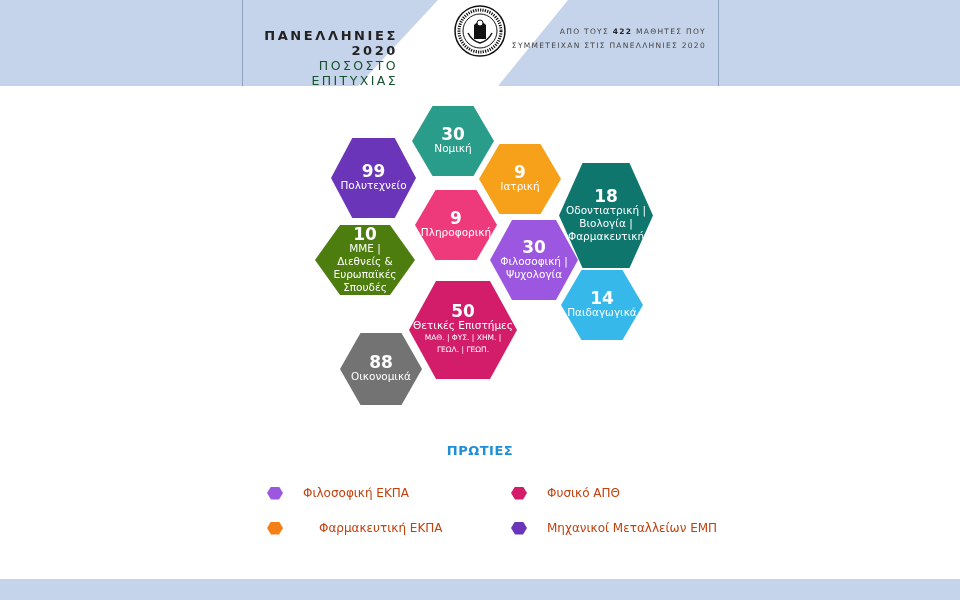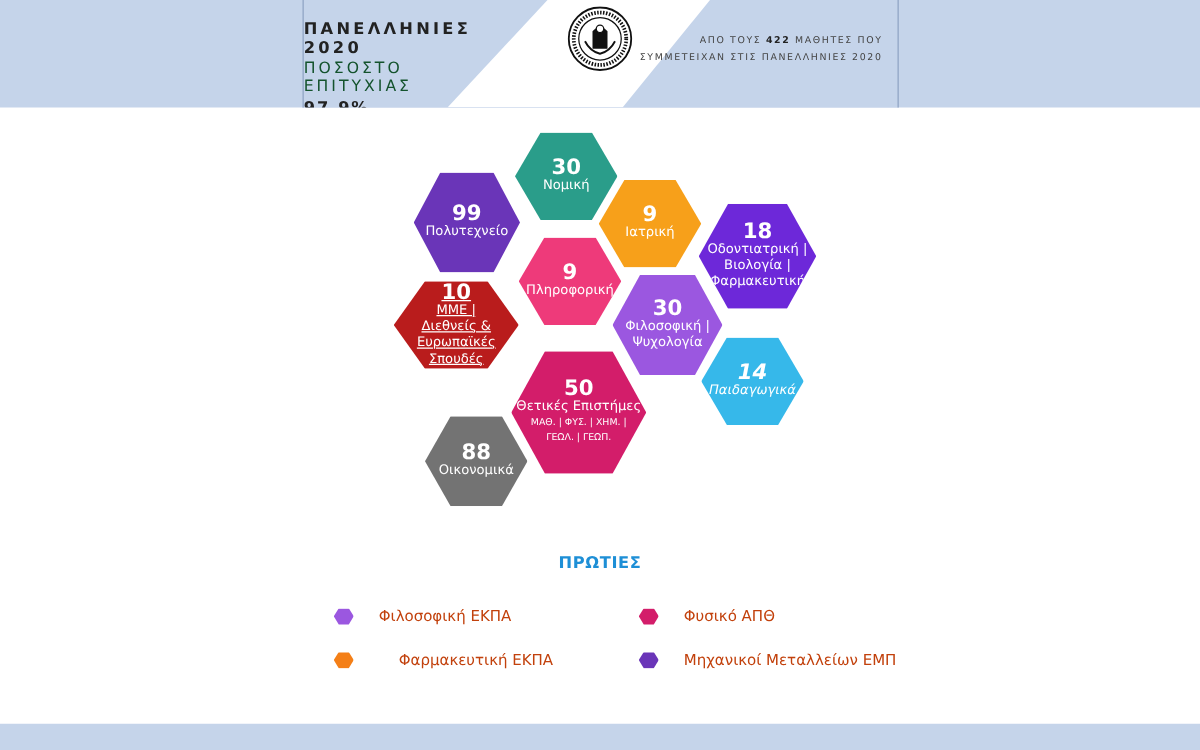--- a/index.html
+++ b/index.html
@@ -12,21 +12,21 @@
       position:absolute; left:0; top:0; width:960px; height:86px;
       background:#c5d4ea;
     }
     .header-box {
       position:absolute; left:242px; top:0; width:475px; height:86px;
       border-left:1px solid #8fa3c3; border-right:1px solid #8fa3c3;
       background:#c5d4ea; overflow:hidden;
     }
     .header-box svg.diag { position:absolute; left:0; top:0; }
     .hdr-left {
-      position:absolute; left:0; top:16px; width:155px; text-align:left;
+      position:absolute; left:0; top:28px; width:155px; text-align:right;
     }
     .hdr-title {
       font-size:13px; font-weight:bold; letter-spacing:2.6px; color:#222;
     }
     .hdr-sub {
       font-size:12.5px; letter-spacing:2.4px; color:#14532d; margin-top:0;
     }
     .hdr-pct {
       font-size:13px; font-weight:bold; letter-spacing:1.5px; color:#222; margin-top:3px;
     }
@@ -98,41 +98,41 @@
       <div class="lbl">Νομική</div>
     </div>
     <div class="hex" style="left: 331px; top: 138px; width: 85px; height: 80px; background: rgb(106, 53, 184);">
       <div class="num">99</div>
       <div class="lbl">Πολυτεχνείο</div>
     </div>
     <div class="hex" style="left: 479px; top: 144px; width: 82px; height: 70px; background: rgb(247, 160, 26);">
       <div class="num">9</div>
       <div class="lbl">Ιατρική</div>
     </div>
-    <div class="hex" style="left: 559px; top: 163px; width: 94px; height: 84px; background: #6d28d9;">
+    <div class="hex" style="left: 559px; top: 163px; width: 94px; height: 105px; background: #0f766e;">
       <div class="num">18</div>
       <div class="lbl">Οδοντιατρική |</div>
       <div class="lbl">Βιολογία |</div>
       <div class="lbl">Φαρμακευτική</div>
     </div>
     <div class="hex" style="left: 415px; top: 190px; width: 82px; height: 70px; background: rgb(238, 58, 122);">
       <div class="num">9</div>
       <div class="lbl">Πληροφορική</div>
     </div>
-    <div class="hex" style="left: 315px; top: 225px; width: 100px; height: 70px; background: #b91c1c; text-decoration: underline;">
+    <div class="hex" style="left: 315px; top: 225px; width: 100px; height: 70px; background: #4d7c0f;">
       <div class="num">10</div>
       <div class="lbl">ΜΜΕ |</div>
       <div class="lbl">Διεθνείς &amp; Ευρωπαϊκές Σπουδές</div>
     </div>
     <div class="hex" style="left: 490px; top: 220px; width: 88px; height: 80px; background: rgb(155, 87, 224);">
       <div class="num">30</div>
       <div class="lbl">Φιλοσοφική |</div>
       <div class="lbl">Ψυχολογία</div>
     </div>
-    <div class="hex" style="left: 561px; top: 270px; width: 82px; height: 70px; background: rgb(54, 184, 234); font-style: italic;">
+    <div class="hex" style="left: 561px; top: 270px; width: 82px; height: 70px; background: rgb(54, 184, 234);">
       <div class="num">14</div>
       <div class="lbl">Παιδαγωγικά</div>
     </div>
     <div class="hex" style="left: 409px; top: 281px; width: 108px; height: 98px; background: rgb(211, 29, 106);">
       <div class="num">50</div>
       <div class="lbl">Θετικές Επιστήμες</div>
       <div class="small">ΜΑΘ. | ΦΥΣ. | ΧΗΜ. |</div>
       <div class="small">ΓΕΩΛ. | ΓΕΩΠ.</div>
     </div>
     <div class="hex" style="left: 340px; top: 333px; width: 82px; height: 72px; background: #737373;">

